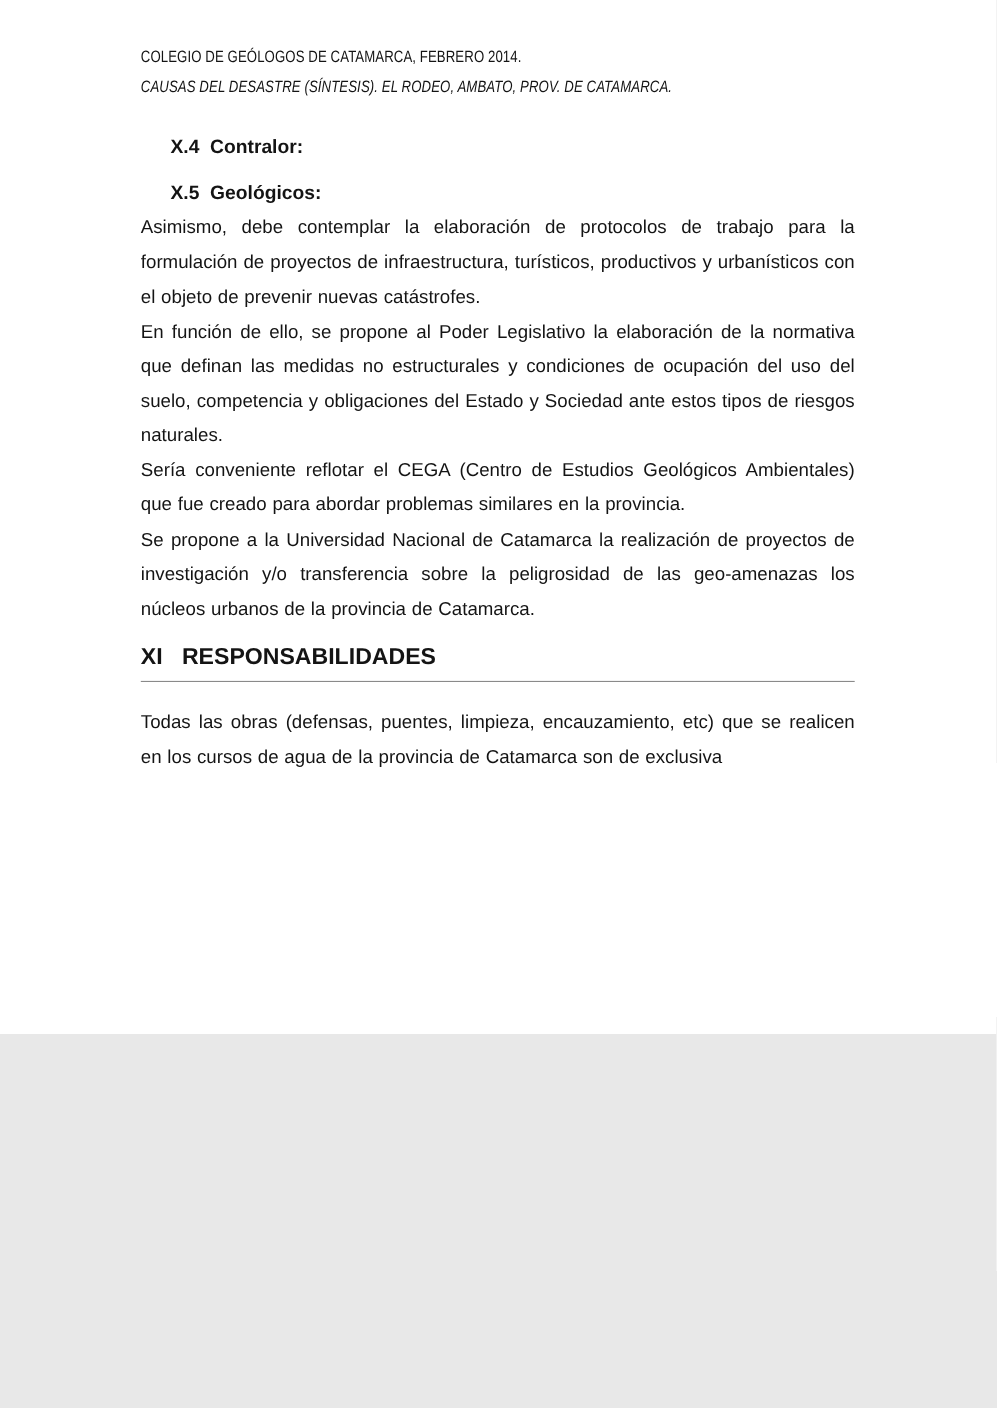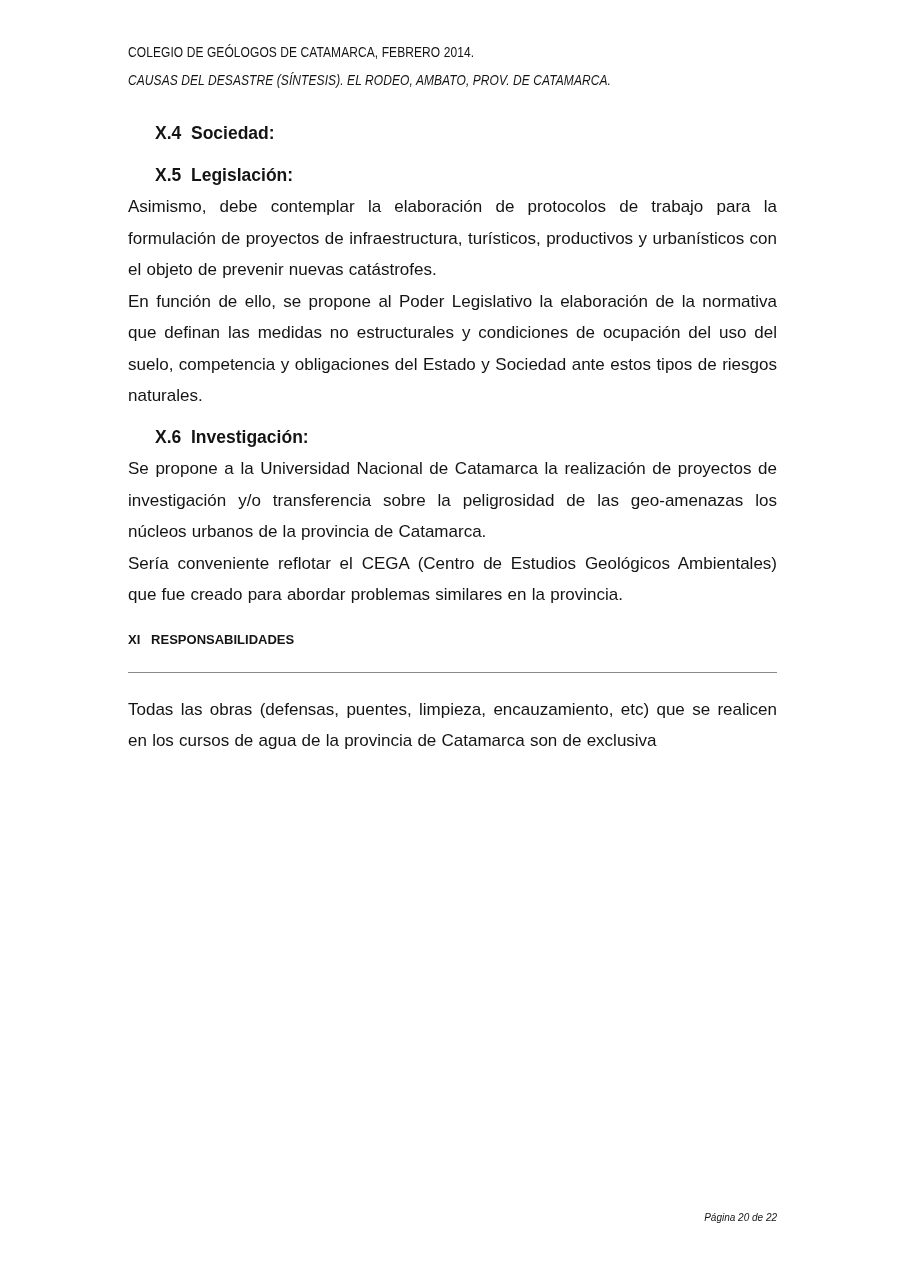--- a/index.html
+++ b/index.html
@@ -3,21 +3,21 @@
 <meta charset="utf-8">
 <style>
   html, body {
     margin: 0;
     padding: 0;
     background: #e8e8e8;
   }
   .page {
     position: relative;
     width: 906px;
-    height: 1280px;
+    height: 940px;
     margin: 0 auto;
     background: #ffffff;
     box-sizing: border-box;
     padding: 38px 129px 0 128px;
     font-family: "Liberation Sans", sans-serif;
     color: #141414;
     overflow: hidden;
   }
   .doc-header {
     margin-bottom: 0;
@@ -45,25 +45,25 @@
     margin-top: 24px;
   }
   p.body {
     font-size: 17px;
     line-height: 31.5px;
     margin: 0;
     text-align: justify;
     word-spacing: 0.5px;
   }
   h2.main-sec {
-    font-size: 13px;
+    font-size: 21px;
     font-weight: bold;
     line-height: 25px;
     margin: 16px 0 0 0;
-    padding-bottom: 20px;
+    padding-bottom: 9px;
     border-bottom: 1.5px solid #8a8a8a;
     white-space: pre-wrap;
   }
   p.body.after-rule {
     margin-top: 21px;
   }
   .footer {
     position: absolute;
     right: 129px;
     top: 1212px;
@@ -75,28 +75,27 @@
 </head>
 <body>
 
 <div class="page">
 
   <div class="doc-header">
     <div class="hline">COLEGIO DE GEÓLOGOS DE CATAMARCA, FEBRERO 2014.</div>
     <div class="hline italic">CAUSAS DEL DESASTRE (SÍNTESIS). EL RODEO, AMBATO, PROV. DE CATAMARCA.</div>
   </div>
 
-  <h3 class="sec first">X.4  Sociedad:</h3>
+  <h3 class="sec first">X.4  Contralor:</h3>
 
-  <h3 class="sec">X.5  Legislación:</h3>
+  <h3 class="sec">X.5  Geológicos:</h3>
   <p class="body">Asimismo, debe contemplar la elaboración de protocolos de trabajo para la formulación de proyectos de infraestructura, turísticos, productivos y urbanísticos con el objeto de prevenir nuevas catástrofes.</p>
   <p class="body">En función de ello, se propone al Poder Legislativo la elaboración de la normativa que definan las medidas no estructurales y condiciones de ocupación del uso del suelo, competencia y obligaciones del Estado y Sociedad ante estos tipos de riesgos naturales.</p>
 
-  <h3 class="sec">X.6  Investigación:</h3>
+  <p class="body">Sería conveniente reflotar el CEGA (Centro de Estudios Geológicos Ambientales) que fue creado para abordar problemas similares en la provincia.</p>
   <p class="body">Se propone a la Universidad Nacional de Catamarca la realización de proyectos de investigación y/o transferencia sobre la peligrosidad de las geo-amenazas los núcleos urbanos de la provincia de Catamarca.</p>
-  <p class="body">Sería conveniente reflotar el CEGA (Centro de Estudios Geológicos Ambientales) que fue creado para abordar problemas similares en la provincia.</p>
 
   <h2 class="main-sec">XI   RESPONSABILIDADES</h2>
   <p class="body after-rule">Todas las obras (defensas, puentes, limpieza, encauzamiento, etc) que se realicen en los cursos de agua de la provincia de Catamarca son de exclusiva</p>
 
   <div class="footer">Página 20 de 22</div>
 
 </div>
 
 </body></html>

